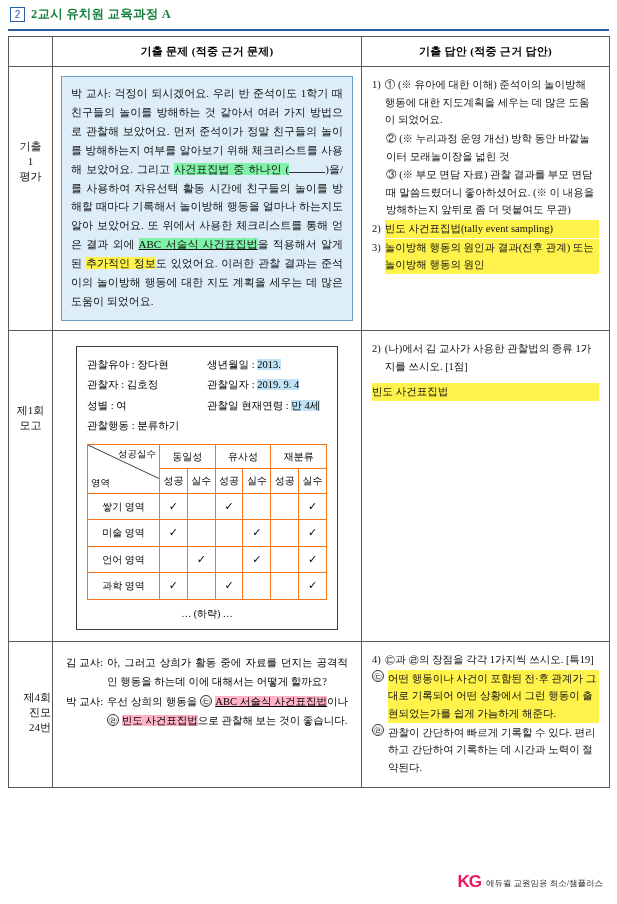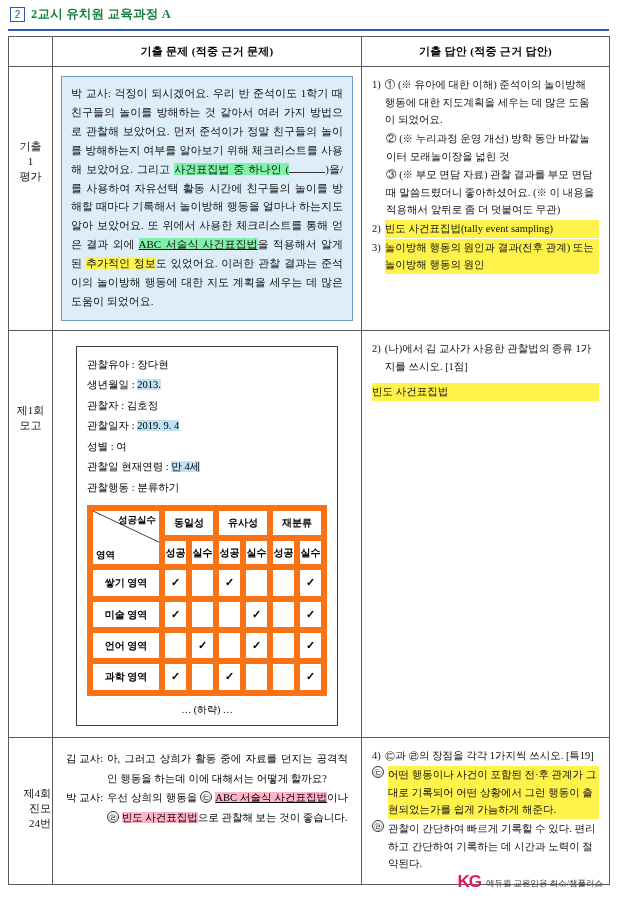--- a/index.html
+++ b/index.html
@@ -115,38 +115,38 @@
   .sub { padding-left: 14px; }
 
   
   .obs-wrap { padding: 14px 22px 10px 22px; }
   .obs-box {
     border: 1px solid #3f3f3f;
     padding: 8px 10px 6px 10px;
     font-size: 10.5px;
     line-height: 1.95;
   }
-  .obs-line { display: flex; flex-direction: column; }
+  .obs-line { display: flex; }
   .obs-line > div { flex: 1 1 50%; }
   .obs-single { display: block; }
   .hl-blue { background: #bfe3f5; }
 
   table.cat {
     border-collapse: collapse;
     width: 100%;
     margin-top: 7px;
     font-size: 10px;
     table-layout: fixed;
   }
   table.cat td, table.cat th {
-    border: 6px solid #f97316;
+    border: 1px solid #f97316;
     text-align: center;
     padding: 2px 0;
     height: 19px;
-    font-weight: bold;
+    font-weight: normal;
   }
   table.cat .grp { width: 72px; }
   .diag {
     position: relative;
     height: 34px;
     padding: 0 !important;
     overflow: hidden;
   }
   .diag .tl, .diag .br {
     position: absolute;
@@ -264,21 +264,21 @@
         <td>
           <div class="answer">
             <div class="ans-item">
               <span class="ans-num">1)</span>
               <span class="ans-txt">① (※ 유아에 대한 이해) 준석이의 놀이방해 행동에 대한 지도계획을 세우는 데 많은 도움이 되었어요.</span>
             </div>
             <div class="ans-item sub">
               <span class="ans-txt">② (※ 누리과정 운영 개선) 방학 동안 바깥놀이터 모래놀이장을 넓힌 것</span>
             </div>
             <div class="ans-item sub">
-              <span class="ans-txt">③ (※ 부모 면담 자료) 관찰 결과를 부모 면담 때 말씀드렸더니 좋아하셨어요. (※ 이 내용을 적용해서 앞뒤로 좀 더 덧붙여도 무관)</span>
+              <span class="ans-txt">③ (※ 부모 면담 자료) 관찰 결과를 부모 면담 때 말씀드렸더니 좋아하셨어요. (※ 이 내용을 방해하는지 앞뒤로 좀 더 덧붙여도 무관)</span>
             </div>
             <div class="ans-item">
               <span class="ans-num">2)</span>
               <span class="ans-txt hl-yellow">빈도 사건표집법(tally event sampling)</span>
             </div>
             <div class="ans-item">
               <span class="ans-num">3)</span>
               <span class="ans-txt hl-yellow">놀이방해 행동의 원인과 결과(전후 관계) 또는 놀이방해 행동의 원인</span>
             </div>
           </div>

